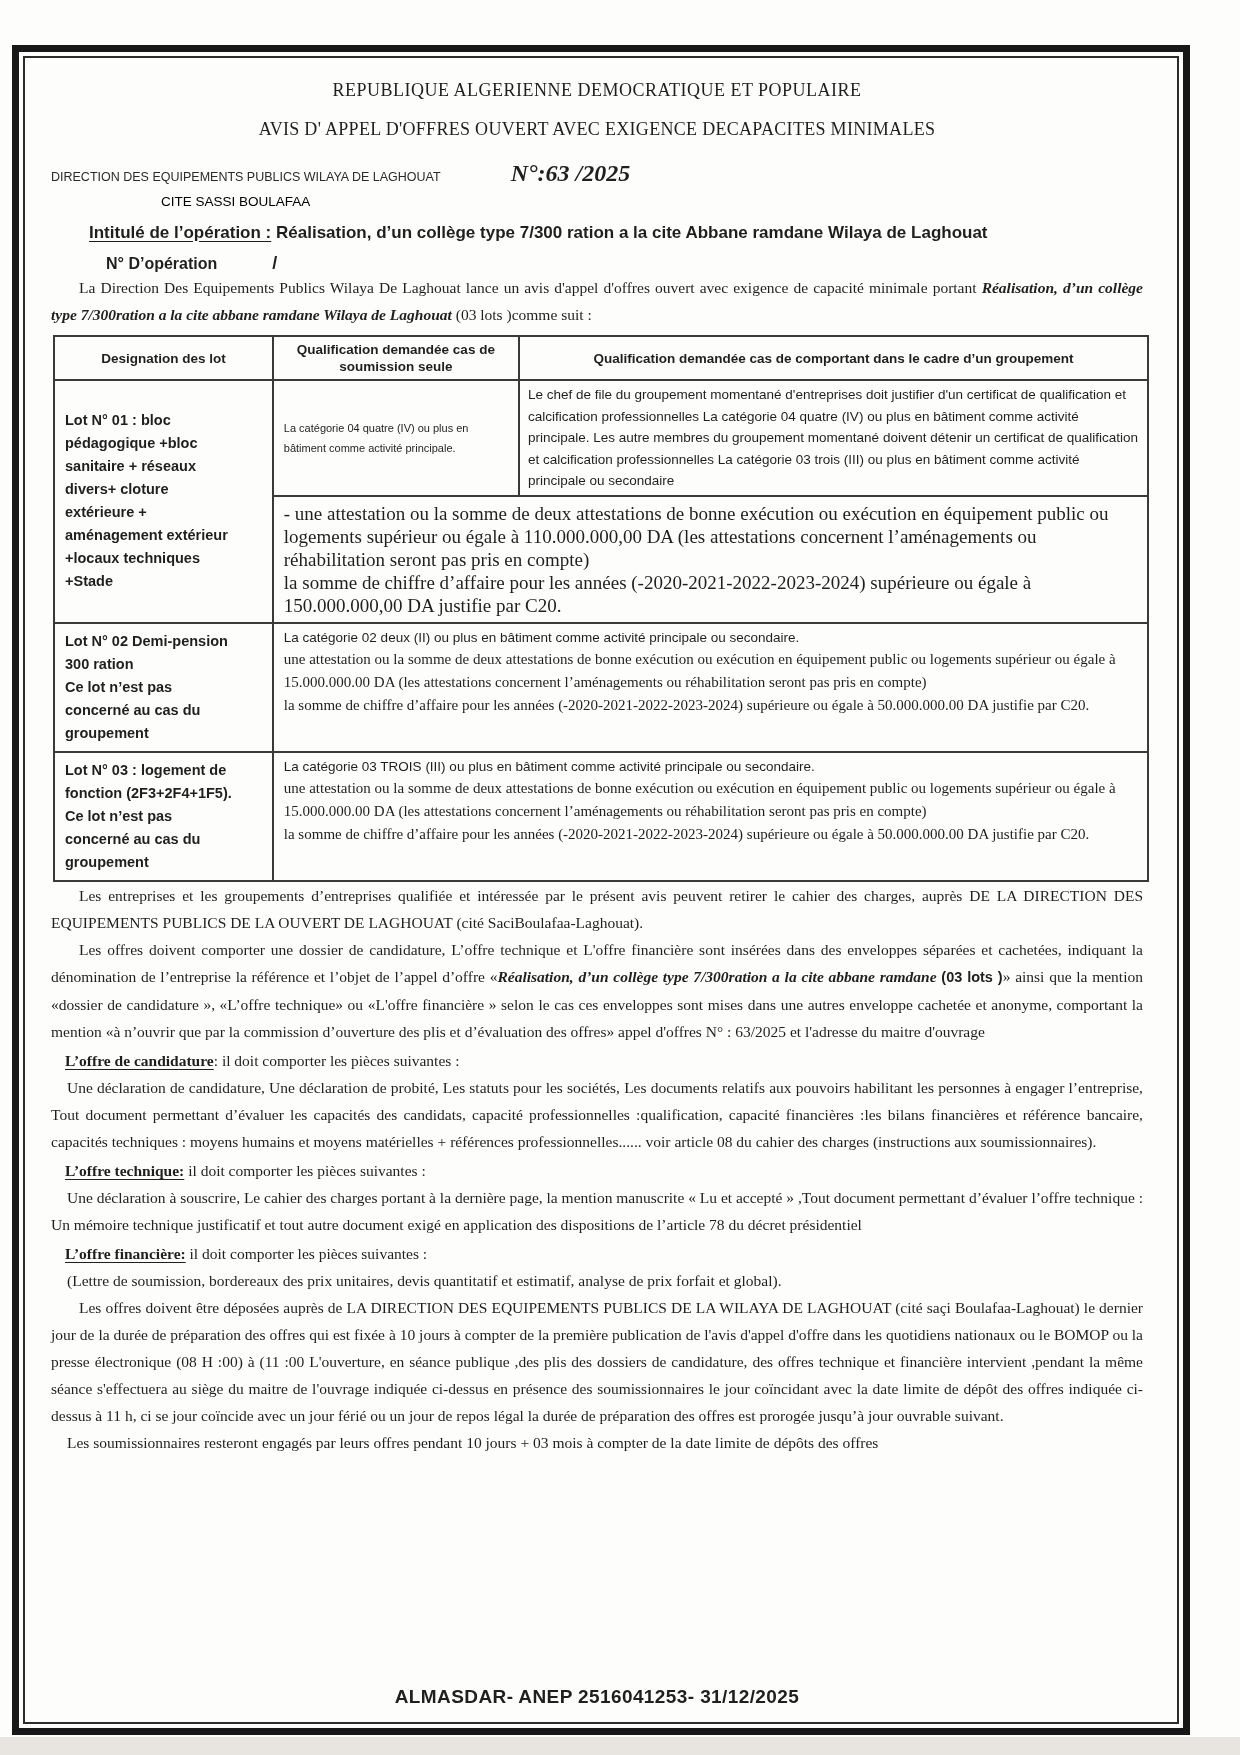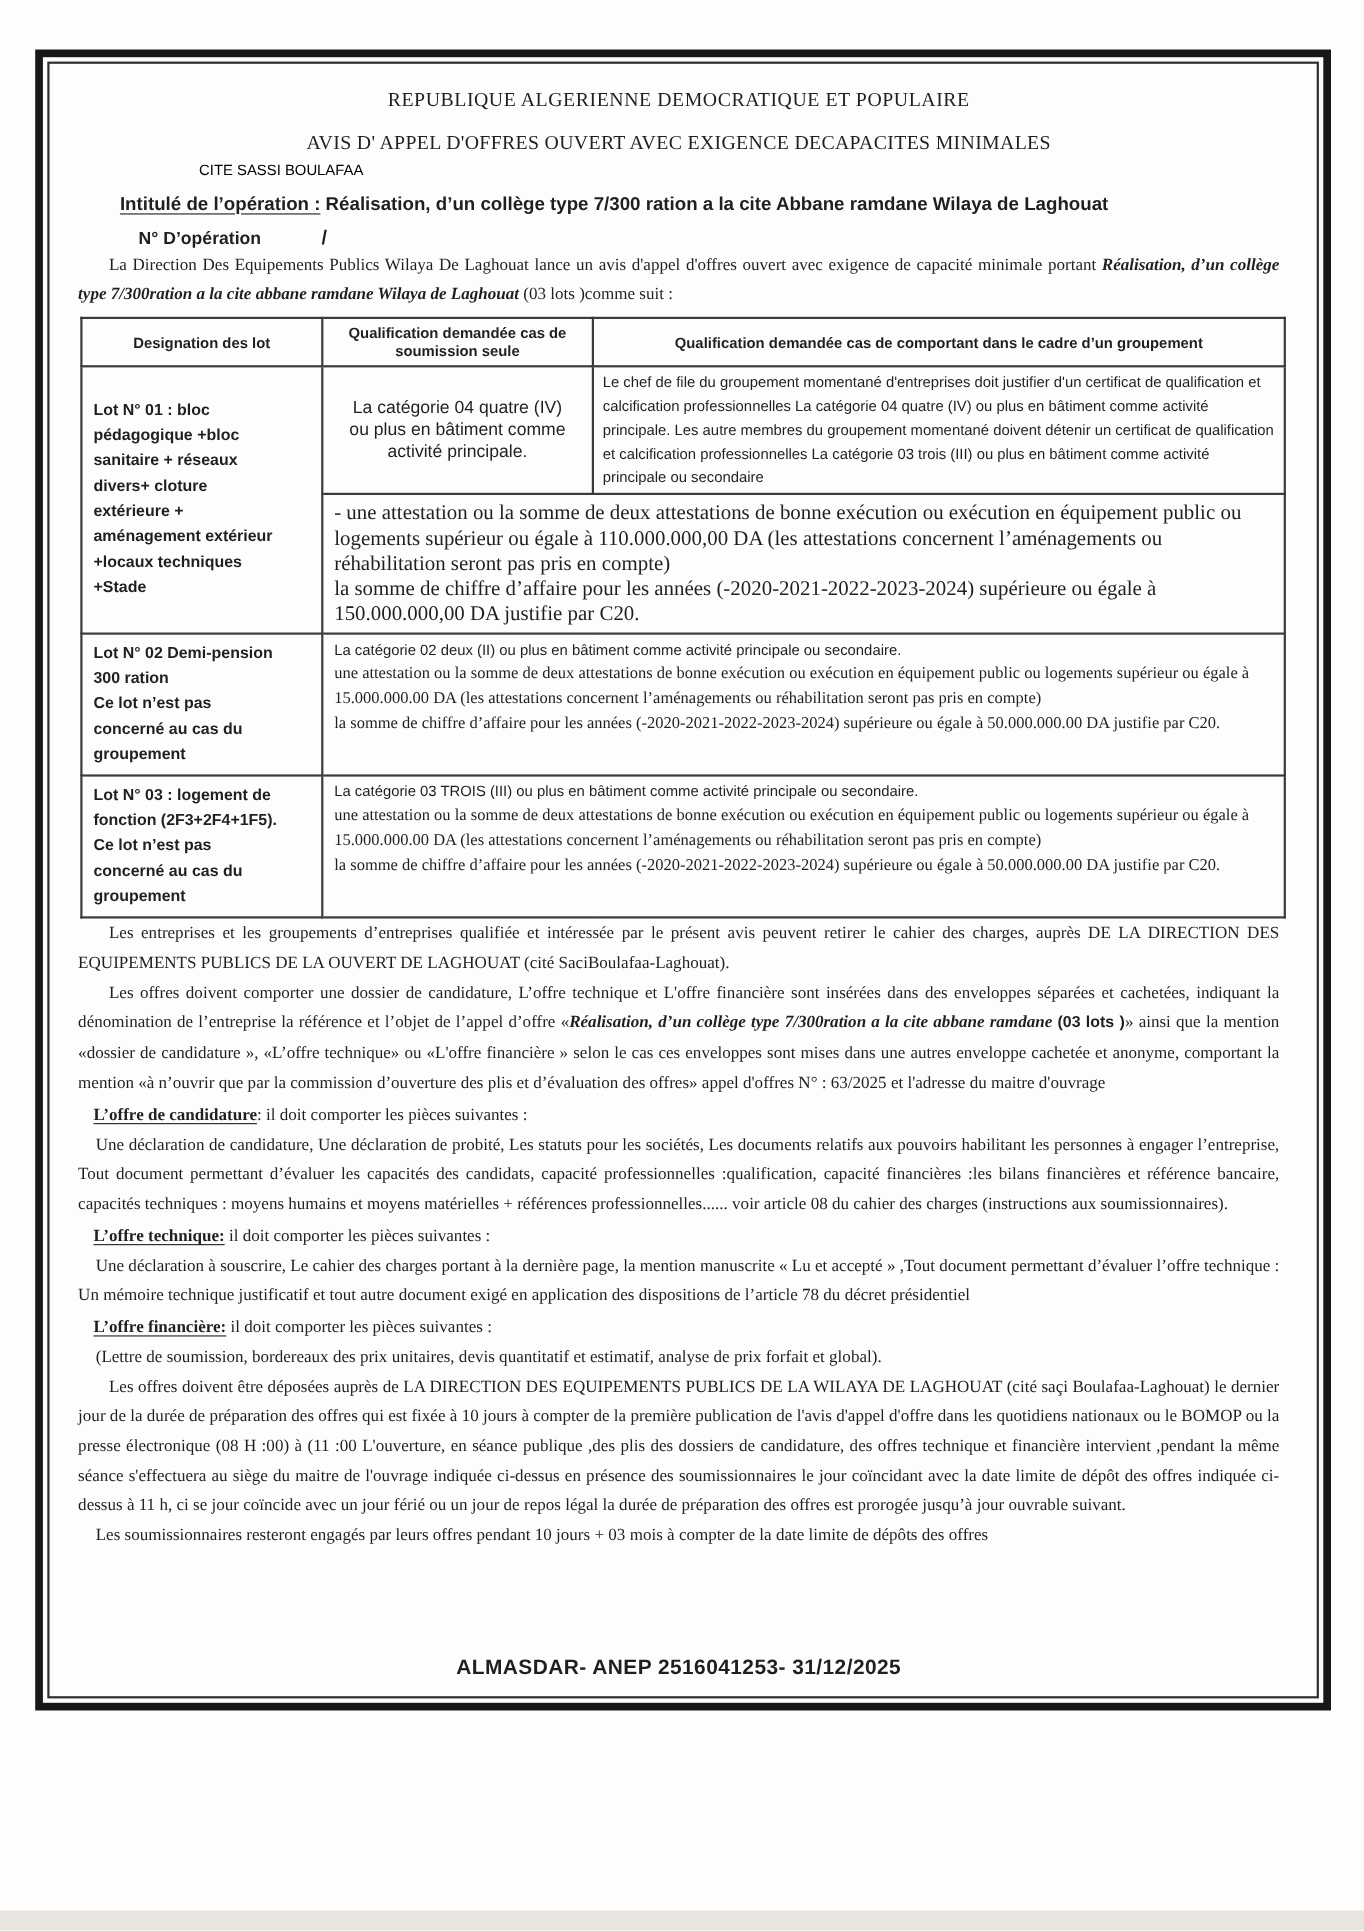--- a/index.html
+++ b/index.html
@@ -1,20 +1,20 @@
 <!DOCTYPE html>
 <html><head>
 <meta charset="utf-8">
 <style>
   html,body{margin:0;padding:0;background:#fbfaf8;}
   .page{position:relative;width:1240px;height:1755px;overflow:hidden;background:#fdfdfc;
         font-family:"Liberation Serif",serif;color:#1f1f1f;}
   .scan-strip{position:absolute;left:0;right:0;top:1737px;height:18px;background:#e8e4df;}
-  .frame{position:absolute;left:12px;top:45px;width:1178px;height:1510px;
-         border:7px solid #181818;background:#fdfdfc;box-sizing:border-box;margin-left:20px;}
+  .frame{position:absolute;left:12px;top:45px;width:1178px;height:1690px;
+         border:7px solid #181818;background:#fdfdfc;box-sizing:border-box;}
   .frame-inner{position:absolute;inset:4px;border:2px solid #2c2c2c;box-sizing:border-box;
                padding:10px 34px 6px 26px;overflow:hidden;display:flex;flex-direction:column;}
   .t-center{text-align:center;}
   .title1{font-size:18px;letter-spacing:.5px;margin-top:12px;}
   .title2{font-size:18px;letter-spacing:.3px;margin-top:18px;}
   .org-row{display:flex;align-items:baseline;margin-top:20px;}
   .org-name{font-family:"Liberation Sans",sans-serif;font-size:12.5px;color:#2a2a2a;}
   .notice-number{font-size:24px;font-weight:bold;font-style:italic;margin-left:70px;}
   .org-line{font-family:"Liberation Sans",sans-serif;font-size:13.5px;color:#000000;}
   .cite{margin:7px 0 0 110px;}
@@ -34,22 +34,22 @@
   .intro{margin-top:5px;}
   table.lots{border-collapse:collapse;margin:7px 0 0 2px;width:1096px;table-layout:fixed;}
   table.lots th,table.lots td{border:2px solid #3a3a3a;box-sizing:border-box;}
   table.lots th{font-family:"Liberation Sans",sans-serif;font-size:13.5px;font-weight:bold;
                 line-height:17px;padding:4px 6px;text-align:center;vertical-align:middle;}
   .col-designation{width:20%;}
   .col-seule{width:22.5%;}
   .col-group{width:57.5%;}
   td.lot-name{font-family:"Liberation Sans",sans-serif;font-weight:bold;font-size:14.5px;
               line-height:23px;padding:6px 10px;vertical-align:middle;white-space:pre-line;}
-  td.cell-sans{font-family:"Liberation Sans",sans-serif;font-size:16px;line-height:20px;
-               padding:6px 23px;vertical-align:middle;text-align:center;}
+  td.cell-sans{font-family:"Liberation Sans",sans-serif;font-size:11px;line-height:20px;
+               padding:6px 10px;vertical-align:middle;}
   td.cell-group{font-family:"Liberation Sans",sans-serif;font-size:13.5px;line-height:21.6px;
                 padding:3px 8px;vertical-align:top;}
   td.cell-serif{font-size:19px;line-height:23px;padding:5px 10px;vertical-align:top;
                 white-space:pre-line;}
   td.cell-mixed{padding:3px 10px 5px 10px;vertical-align:top;}
   .mixed-sans{font-family:"Liberation Sans",sans-serif;font-size:13.5px;line-height:21px;}
   .mixed-serif{font-size:15px;line-height:23px;white-space:pre-line;}
   .section-head{font-size:15.5px;line-height:27px;margin:2px 0 0 14px;}
   .section-head .lbl{font-weight:bold;text-decoration:underline;text-underline-offset:3px;}
   .after-table{margin-top:8px;}
@@ -63,20 +63,24 @@
 <div class="page">
   <div class="scan-strip"></div>
   <div class="dot-artifact">.</div>
 
   <div class="frame">
     <div class="frame-inner">
 
       <div class="t-center title1">REPUBLIQUE ALGERIENNE DEMOCRATIQUE ET POPULAIRE</div>
       <div class="t-center title2">AVIS D' APPEL D'OFFRES OUVERT AVEC EXIGENCE DECAPACITES MINIMALES</div>
 
+      <div class="org-row">
+        <span class="org-name">DIRECTION DES EQUIPEMENTS PUBLICS WILAYA DE LAGHOUAT</span>
+        <span class="notice-number">N°:63 /2025</span>
+      </div>
       <div class="org-line cite">CITE SASSI BOULAFAA</div>
 
       <div class="intitule"><span class="lbl-pad"></span><span class="lbl">Intitulé de l’opération :</span><span> Réalisation, d’un collège type 7/300 ration a la cite Abbane ramdane Wilaya de Laghouat</span></div>
 
       <div class="operation"><span>N° D’opération</span><span class="slash">/</span></div>
 
       <p class="body indent intro"><span>La Direction Des Equipements Publics Wilaya De Laghouat lance un avis d'appel d'offres ouvert avec exigence de capacité minimale portant </span><span class="bi">Réalisation, d’un collège type 7/300ration a la cite abbane ramdane  Wilaya de Laghouat</span><span> (03 lots )comme suit :</span></p>
 
       <table class="lots">
         <colgroup>

